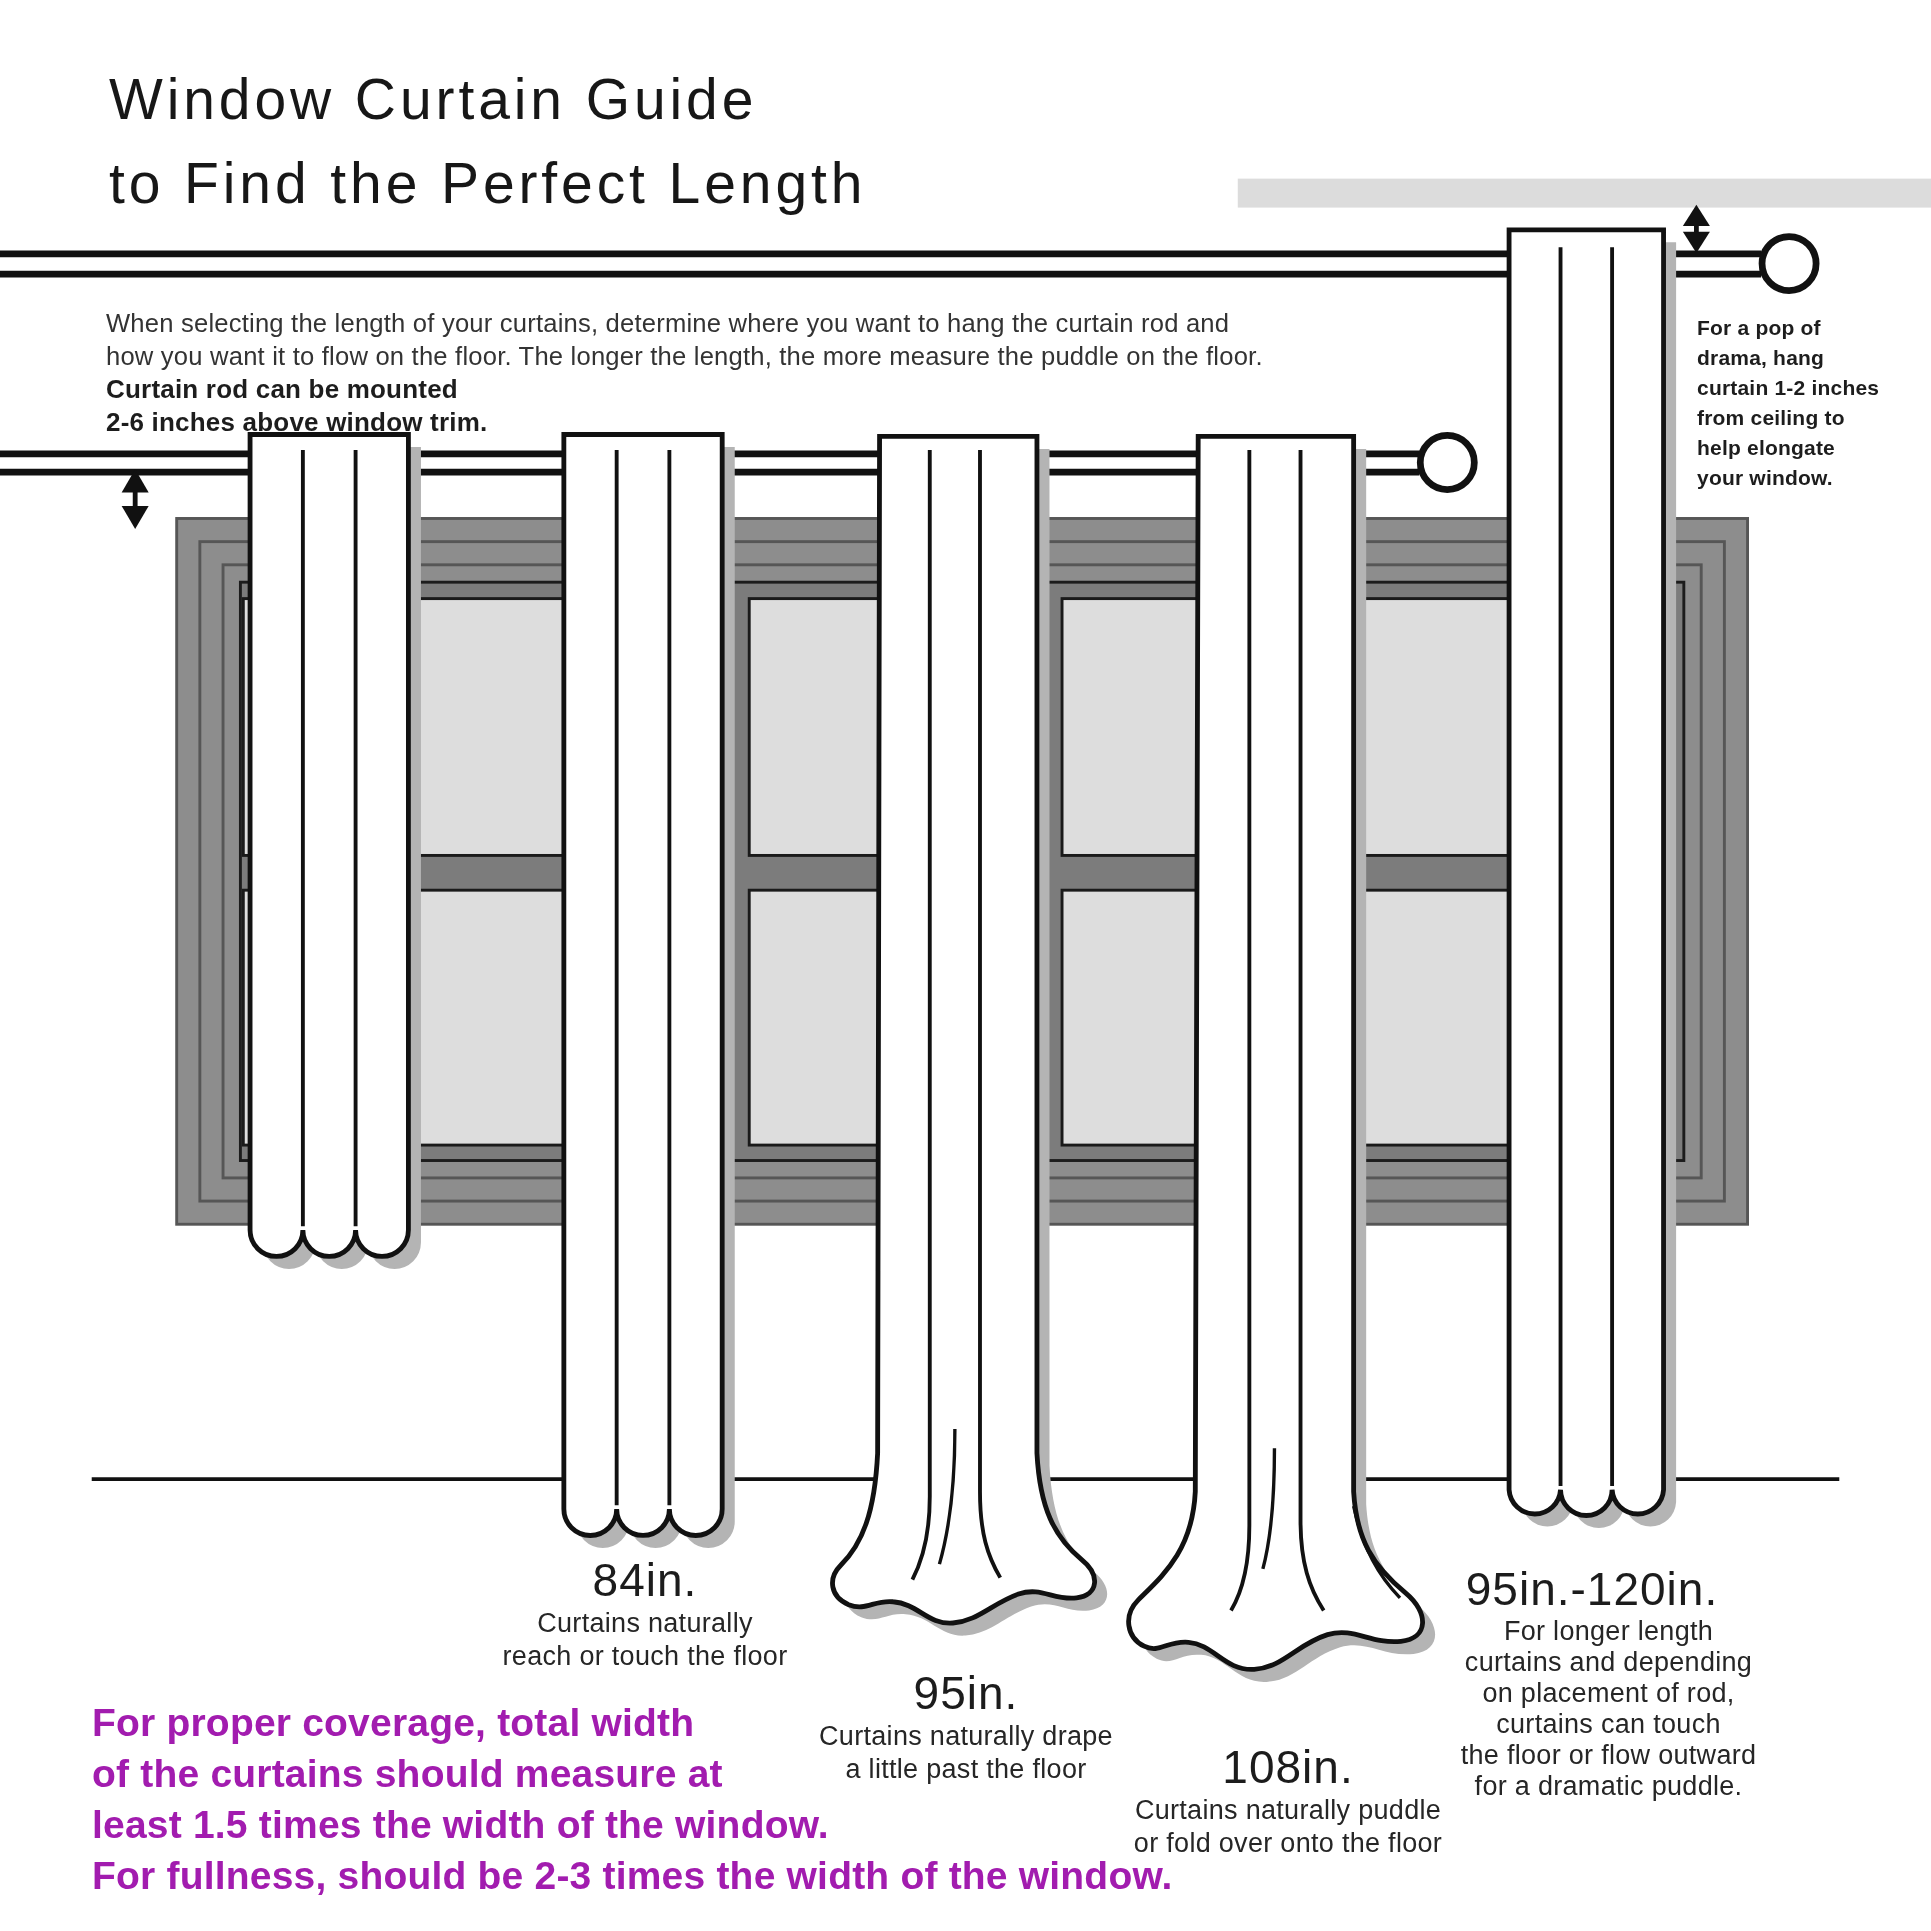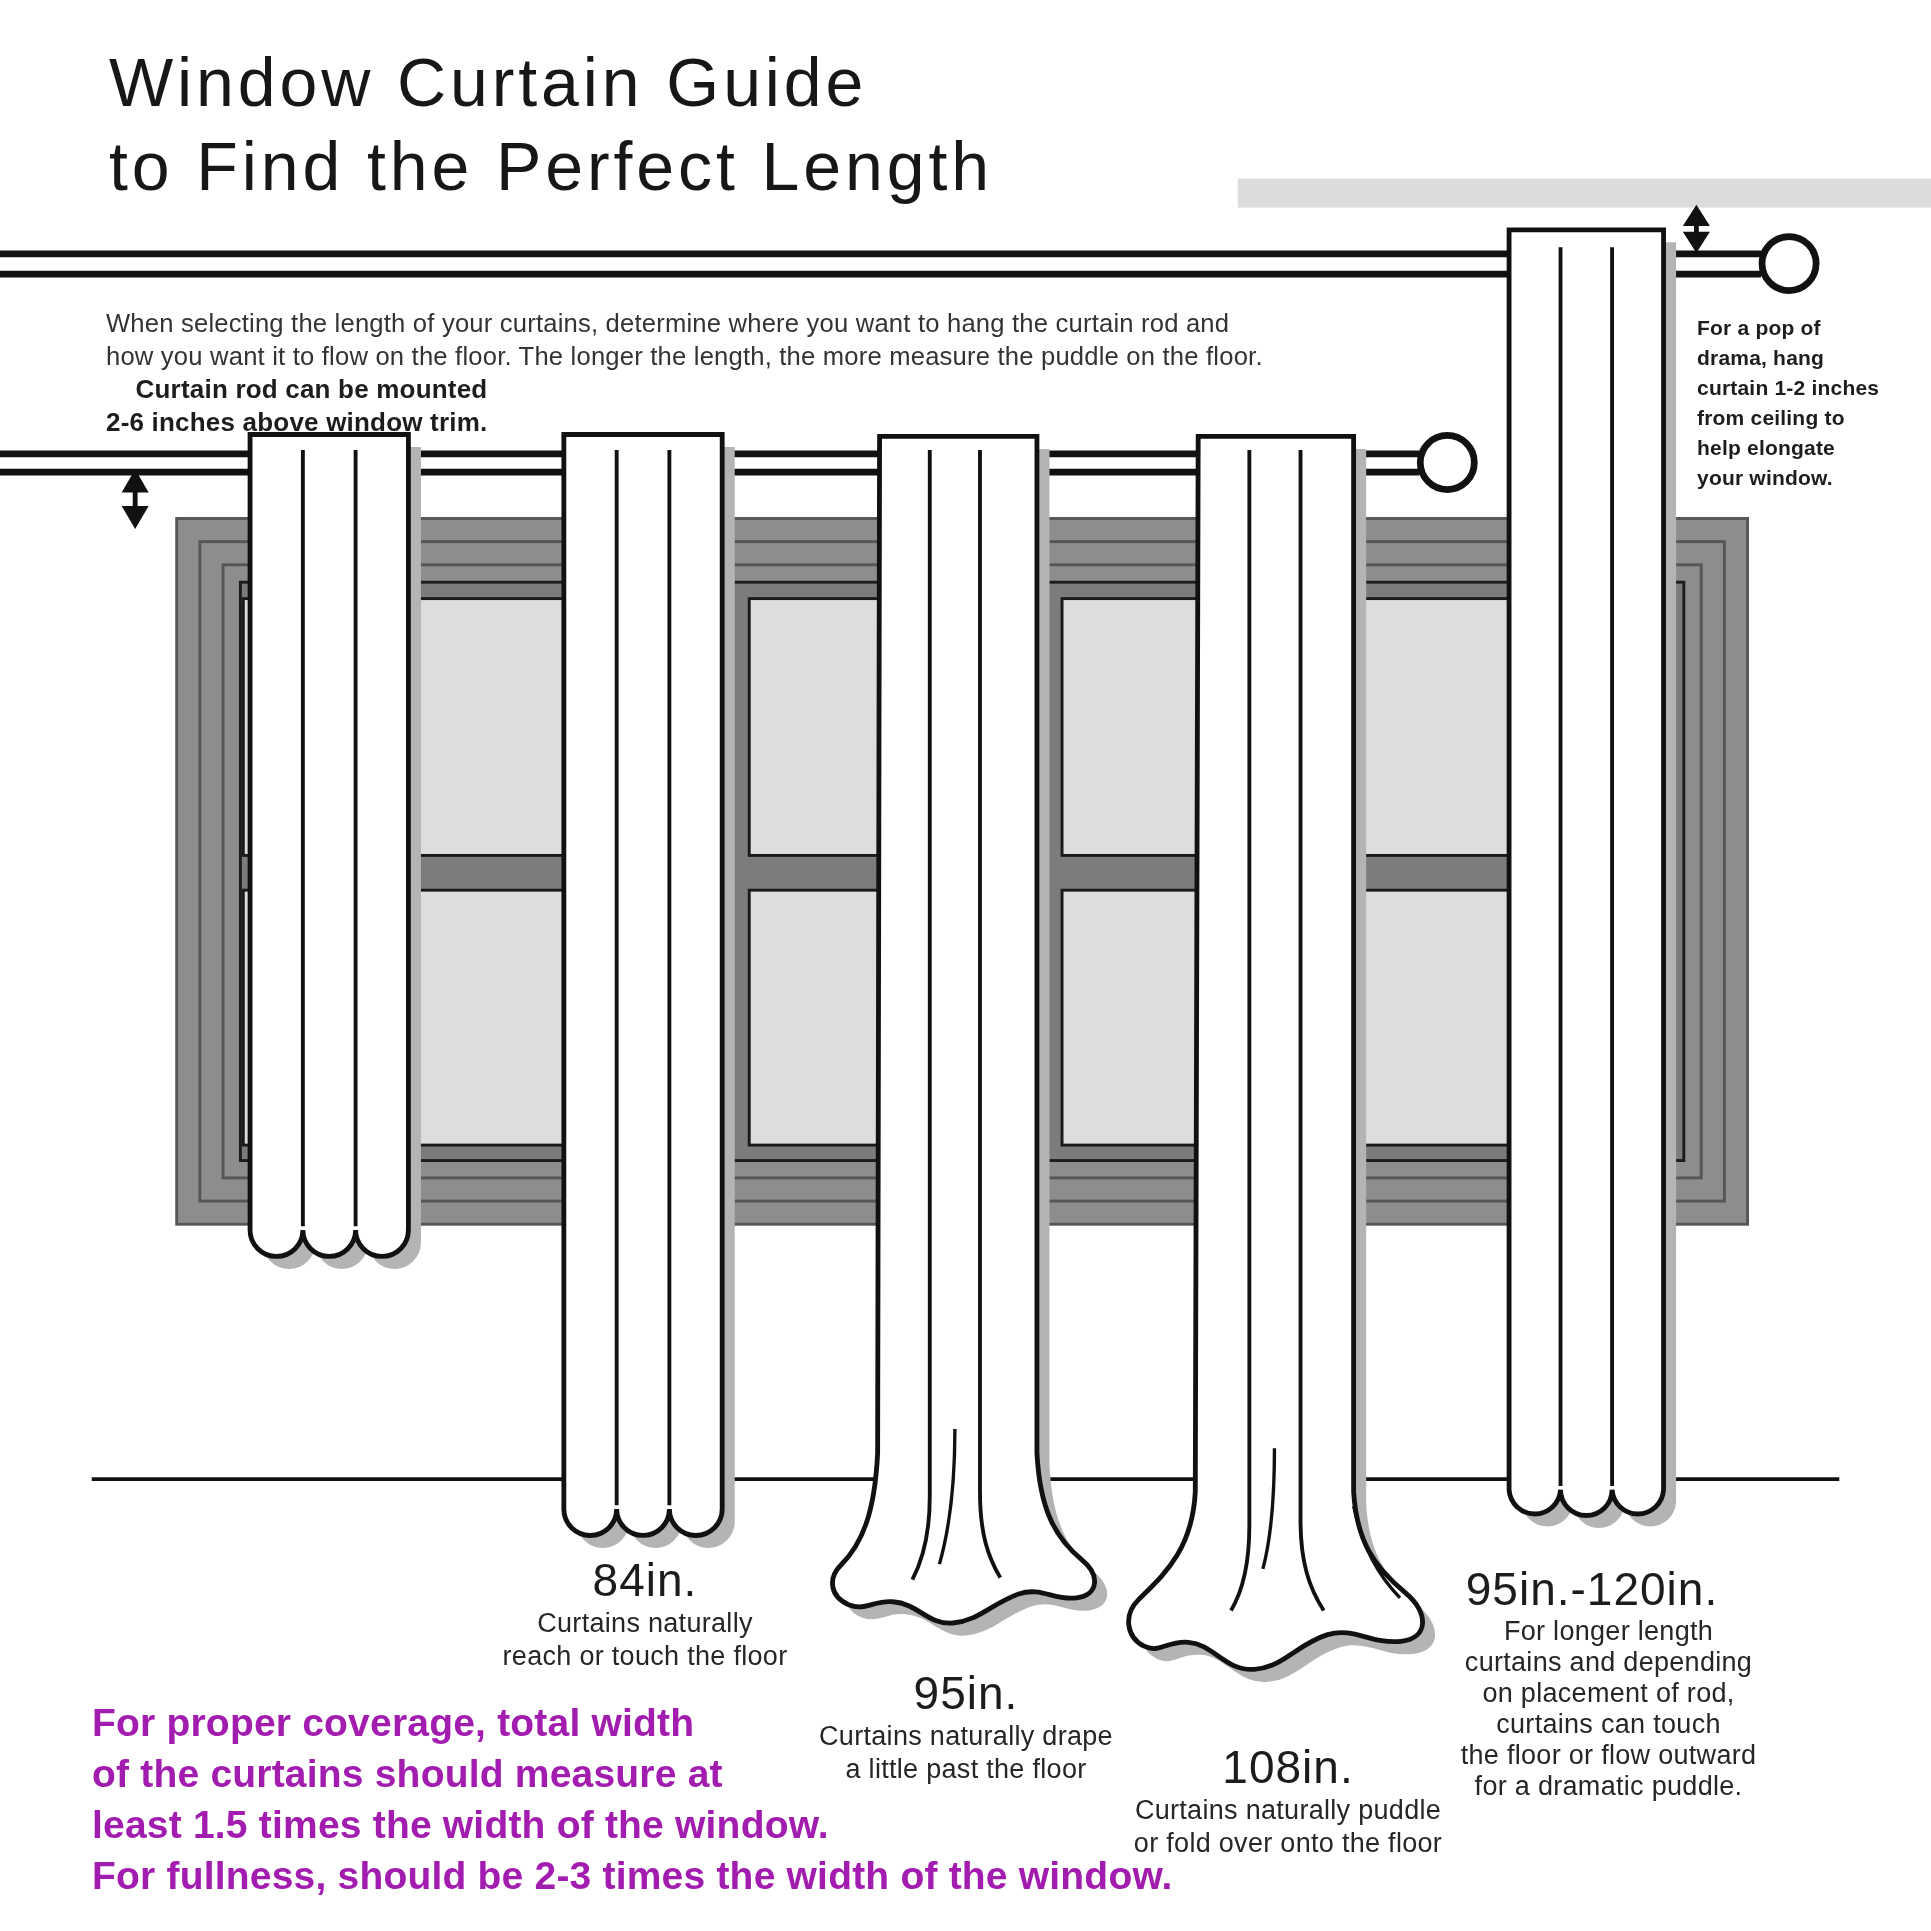--- a/index.html
+++ b/index.html
@@ -2,30 +2,30 @@
 <html><head>
 <meta charset="utf-8">
 <style>
   html,body{margin:0;padding:0;background:#ffffff;}
   .canvas{
     position:relative;width:1931px;height:1931px;background:#ffffff;overflow:hidden;
     font-family:"Liberation Sans", sans-serif;color:#1a1a1a;
   }
   .abs{position:absolute;}
   .title{
-    left:109px;top:40px;font-size:68px;line-height:84px;font-weight:400;
+    left:109px;top:57px;font-size:57px;line-height:84px;font-weight:400;
     letter-spacing:3.9px;color:#171717;white-space:nowrap;
   }
   .intro{
     left:106px;top:307px;font-size:25.6px;line-height:33px;font-weight:400;
     color:#333333;white-space:nowrap;letter-spacing:0.2px;
   }
   .rod-note{
     left:106px;top:373px;font-size:26px;line-height:33px;font-weight:700;
-    color:#1d1d1d;white-space:nowrap;letter-spacing:0.2px;text-align:right;
+    color:#1d1d1d;white-space:nowrap;letter-spacing:0.2px;
   }
   .ceiling-note{
     left:1697px;top:313px;font-size:21px;line-height:30px;font-weight:700;
     color:#1d1d1d;white-space:nowrap;letter-spacing:0.2px;
   }
   .caption{transform:translateX(-50%);text-align:center;white-space:nowrap;}
   .caption .num{font-size:46px;line-height:54px;font-weight:400;color:#1c1c1c;letter-spacing:1px;}
   .caption .cap{font-size:27px;line-height:33px;font-weight:400;color:#262626;letter-spacing:0.3px;}
   .caption-5 .cap{line-height:31px;margin-left:33px;}
   .footer{

